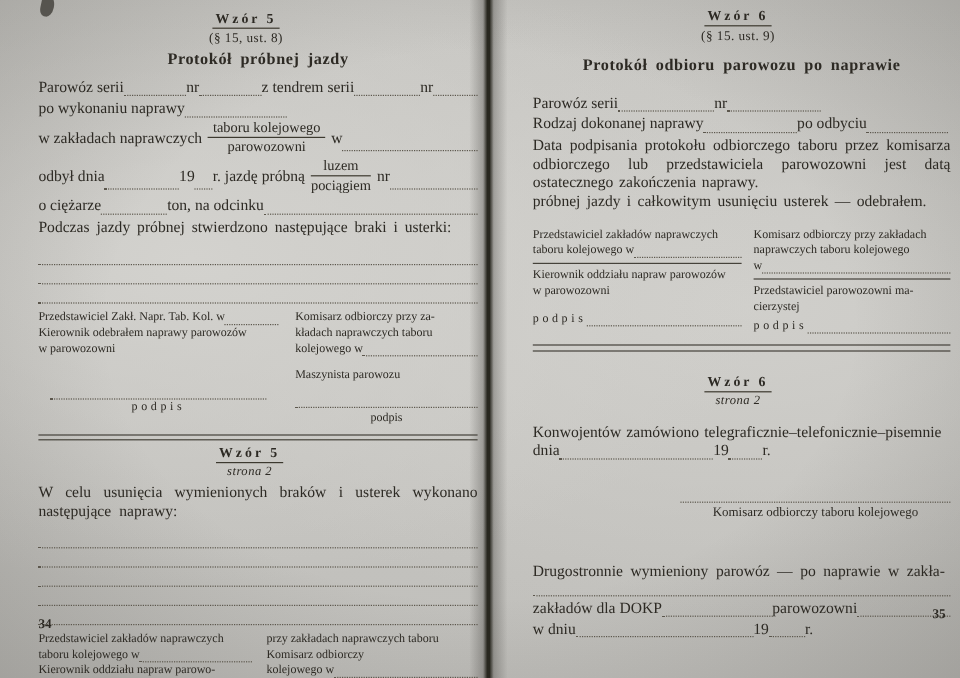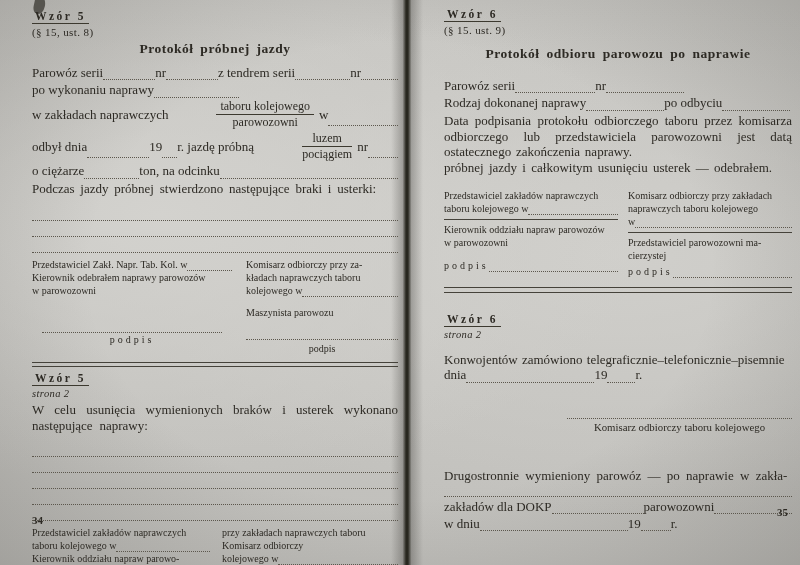--- a/index.html
+++ b/index.html
@@ -14,36 +14,36 @@
   .scan::before{content:"";position:absolute;inset:0;pointer-events:none;
     background:radial-gradient(ellipse at 50% 48%, rgba(0,0,0,0) 55%, rgba(55,53,48,.22) 100%);}
   .spine{position:absolute;left:391px;top:0;width:32px;height:565px;
     background:linear-gradient(90deg, rgba(50,48,44,0) 0%, rgba(50,48,44,.30) 36%, #28271f 47%, #28271f 53%, rgba(50,48,44,.30) 64%, rgba(50,48,44,0) 100%);}
   .smudge{position:absolute;left:34px;top:-4px;width:11px;height:18px;background:#46443e;border-radius:40% 60% 55% 45%;transform:rotate(12deg);opacity:.85;}
 
   .pg{position:absolute;top:0;height:565px;}
   .pg-left{left:32px;width:366px;}
   .pg-right{left:444px;width:348px;}
 
-  .wzor{text-align:left;font-size:11.5px;}
+  .wzor{text-align:center;font-size:11.5px;}
   .wzor .wlab{font-weight:bold;letter-spacing:2.5px;border-bottom:1.2px solid #3c392f;display:inline-block;padding:0 3px 1px;}
   .wzor .wref{margin-top:2px;font-size:11px;letter-spacing:.4px;}
   .wzor .wstrona{margin-top:2px;font-size:10.5px;font-style:italic;letter-spacing:.4px;}
 
   .title{font-weight:bold;text-align:center;font-size:13.5px;letter-spacing:.5px;word-spacing:3px;}
 
   .row{display:flex;align-items:flex-end;font-size:13px;line-height:1.18;margin-bottom:2px;}
   .row>span{white-space:nowrap;}
   .gap{width:5px;flex:0 0 auto;}
   .f{flex:0 0 auto;border-bottom:1.3px dotted #5c574d;height:12px;}
   .fg{flex:1 1 auto;border-bottom:1.3px dotted #5c574d;height:12px;}
   .sp{flex:1 1 auto;height:12px;}
   .frak{align-items:center;}
   .frak .f,.frak .fg{align-self:center;margin-top:10px;}
-  .stack{display:inline-flex;flex-direction:column;align-items:stretch;text-align:center;font-size:12px;line-height:1.12;flex:0 0 auto;margin-left:43px;}
+  .stack{display:inline-flex;flex-direction:column;align-items:stretch;text-align:center;font-size:12px;line-height:1.12;flex:0 0 auto;}
   .stack .top{border-bottom:1.2px solid #3c392f;padding:0 4px 1px;}
   .stack .bot{padding-top:1px;}
 
   .dotrule{border-bottom:1.4px dotted #5c574d;height:13px;margin-bottom:2px;}
   .dblrule{border-top:1.3px solid #45423a;border-bottom:1.3px solid #45423a;height:3.5px;}
 
   .sig{display:flex;justify-content:space-between;font-size:10px;line-height:1.3;}
   .sig .col{display:flex;flex-direction:column;}
   .nw{white-space:nowrap;}
   .podpis{letter-spacing:3px;}

